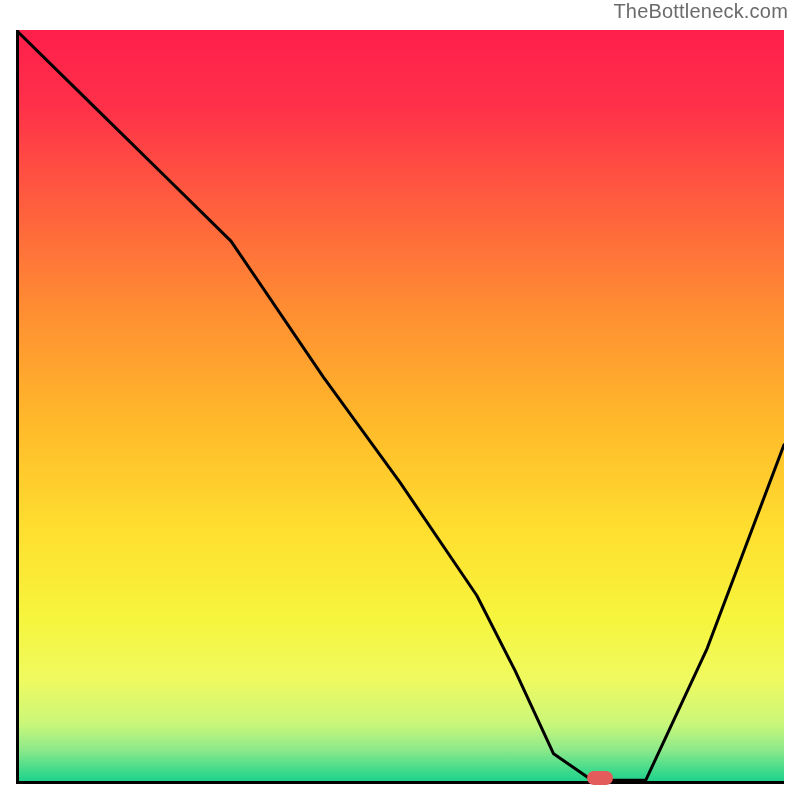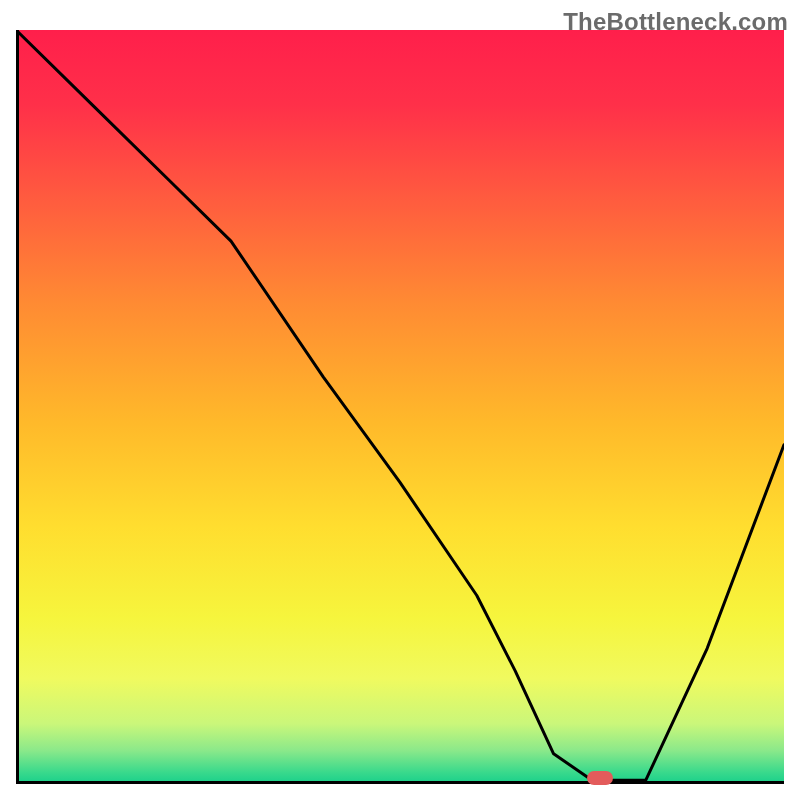--- a/index.html
+++ b/index.html
@@ -11,24 +11,24 @@
     font-family: Arial, Helvetica, sans-serif;
     overflow: hidden;
   }
   .container {
     position: relative;
     width: 800px;
     height: 800px;
   }
   .watermark {
     position: absolute;
-    top: 8px;
+    top: 0;
     right: 12px;
-    font-size: 24px;
-    font-weight: 700;
+    font-size: 20px;
+    font-weight: 400;
     color: #6b6b6b;
     letter-spacing: 0.2px;
     z-index: 10;
   }
   .plot-area {
     position: absolute;
     left: 16px;
     top: 30px;
     width: 768px;
     height: 754px;

